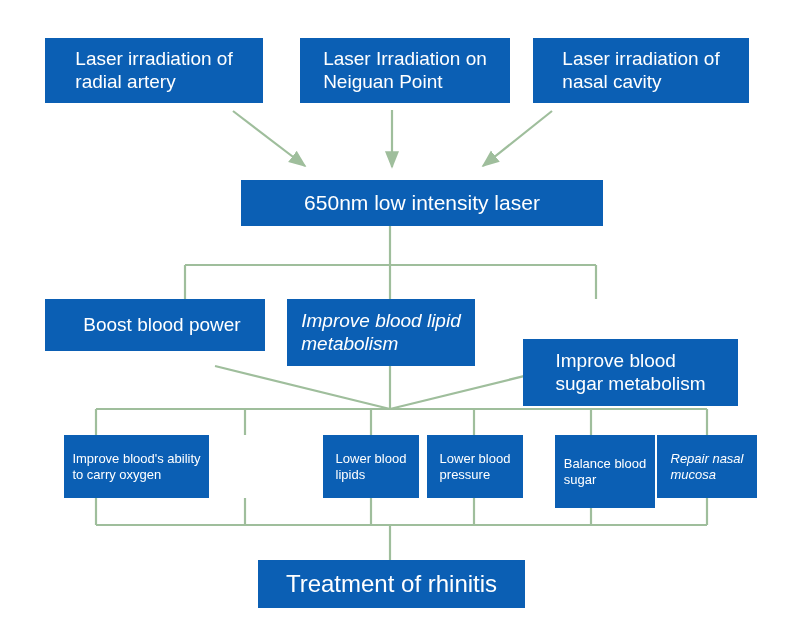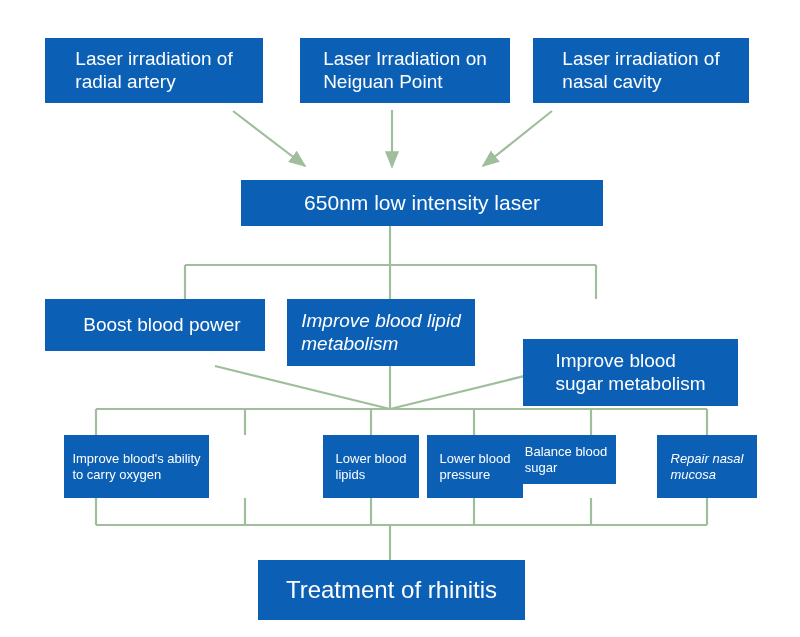--- a/index.html
+++ b/index.html
@@ -106,20 +106,20 @@
 metabolism</div>
   <div class="node tier-effect" style="left:523px; top:299px; width:215px; height:67px;margin-top:40px;">Improve blood
 sugar metabolism</div>
 
   <div class="node tier-outcome" style="left:24px;  top:435px; width:145px; height:63px;margin-left:40px;">Improve blood's ability
 to carry oxygen</div>
   <div class="node tier-outcome" style="left:323px; top:435px; width:96px;  height:63px;">Lower blood
 lipids</div>
   <div class="node tier-outcome" style="left:427px; top:435px; width:96px;  height:63px;">Lower blood
 pressure</div>
-  <div class="node tier-outcome" style="left:516px; top:435px; width:100px; height:49px;">Balance blood
+  <div class="node tier-outcome" style="left:555px; top:435px; width:100px; height:73px;">Balance blood
 sugar</div>
   <div class="node tier-outcome" style="left:657px; top:435px; width:100px; height:63px;font-style:italic;">Repair nasal
 mucosa</div>
 
-  <div class="node tier-result" style="left:258px; top:560px; width:267px; height:60px;">Treatment of rhinitis</div>
+  <div class="node tier-result" style="left:258px; top:560px; width:267px; height:48px;">Treatment of rhinitis</div>
 
 </div>
 
 </body></html>

